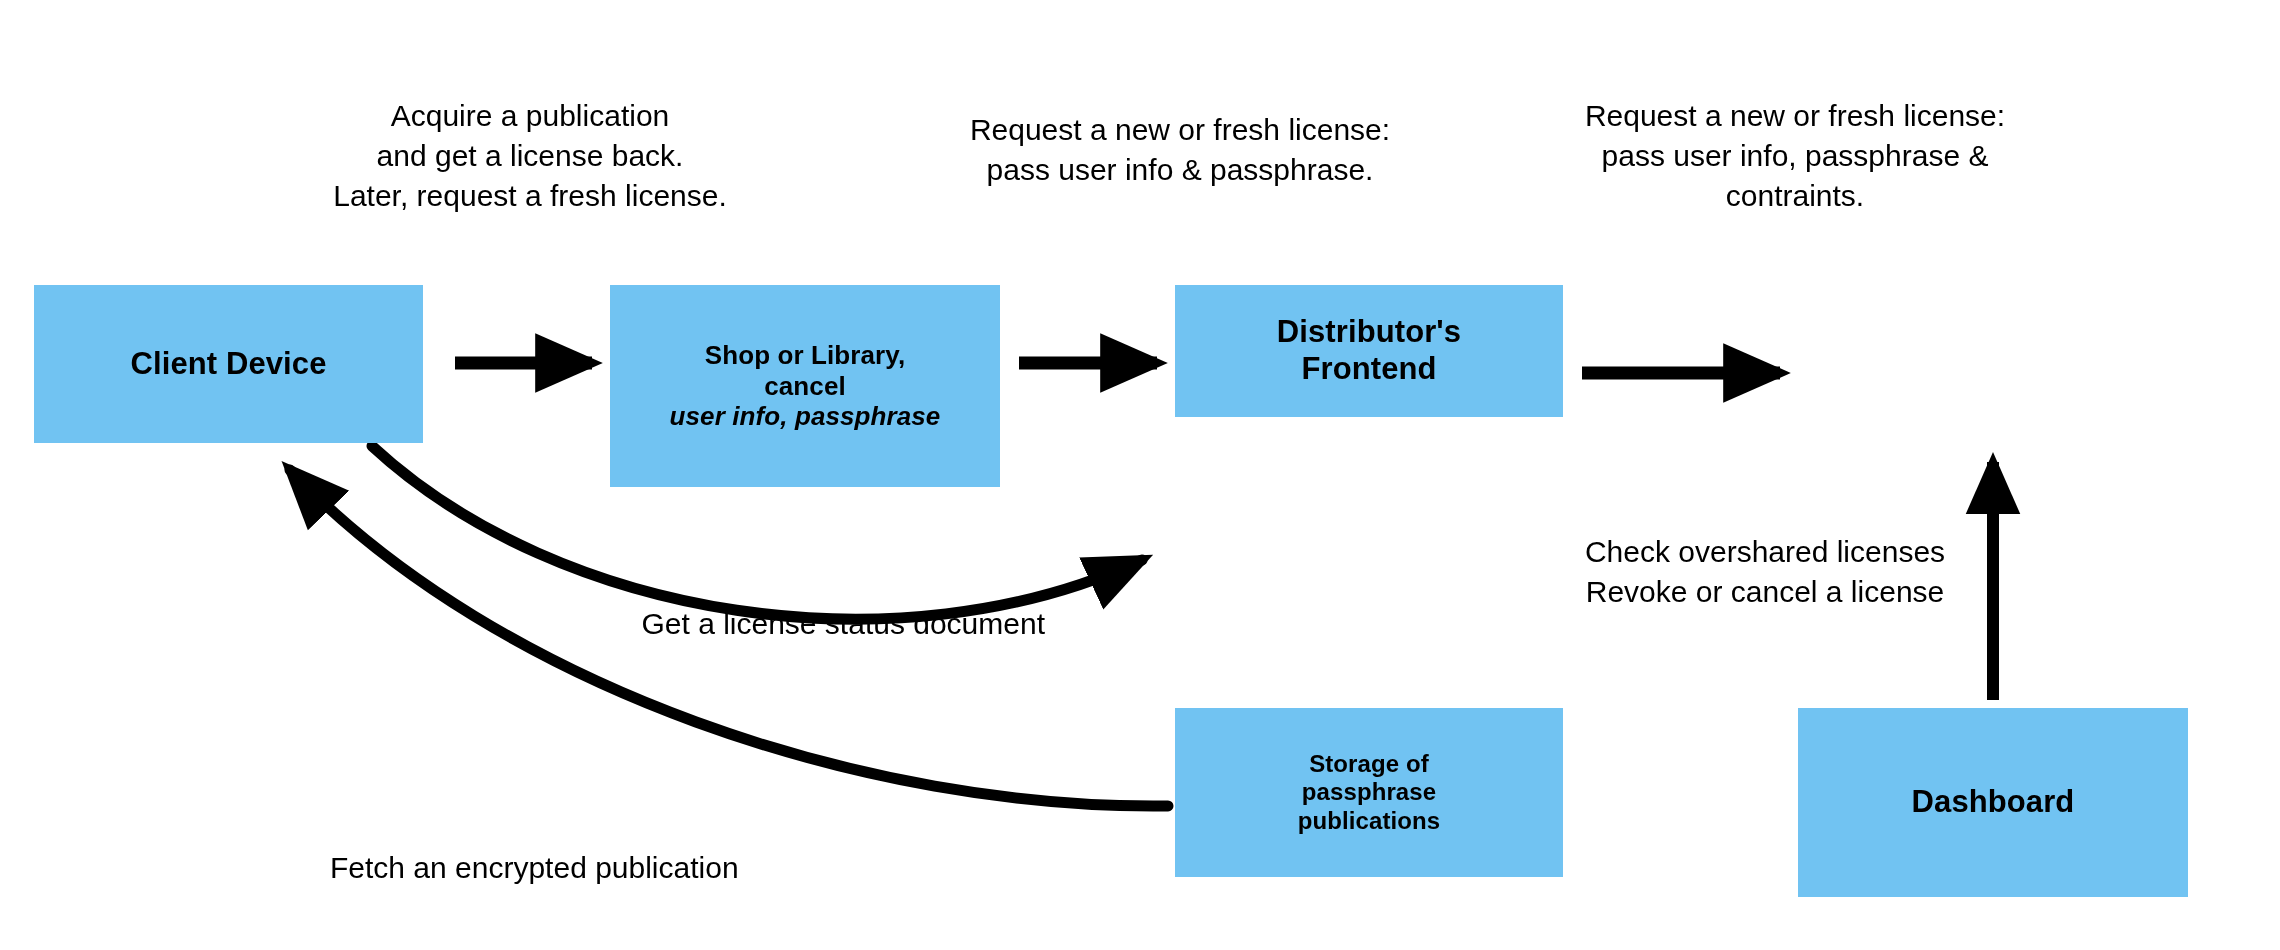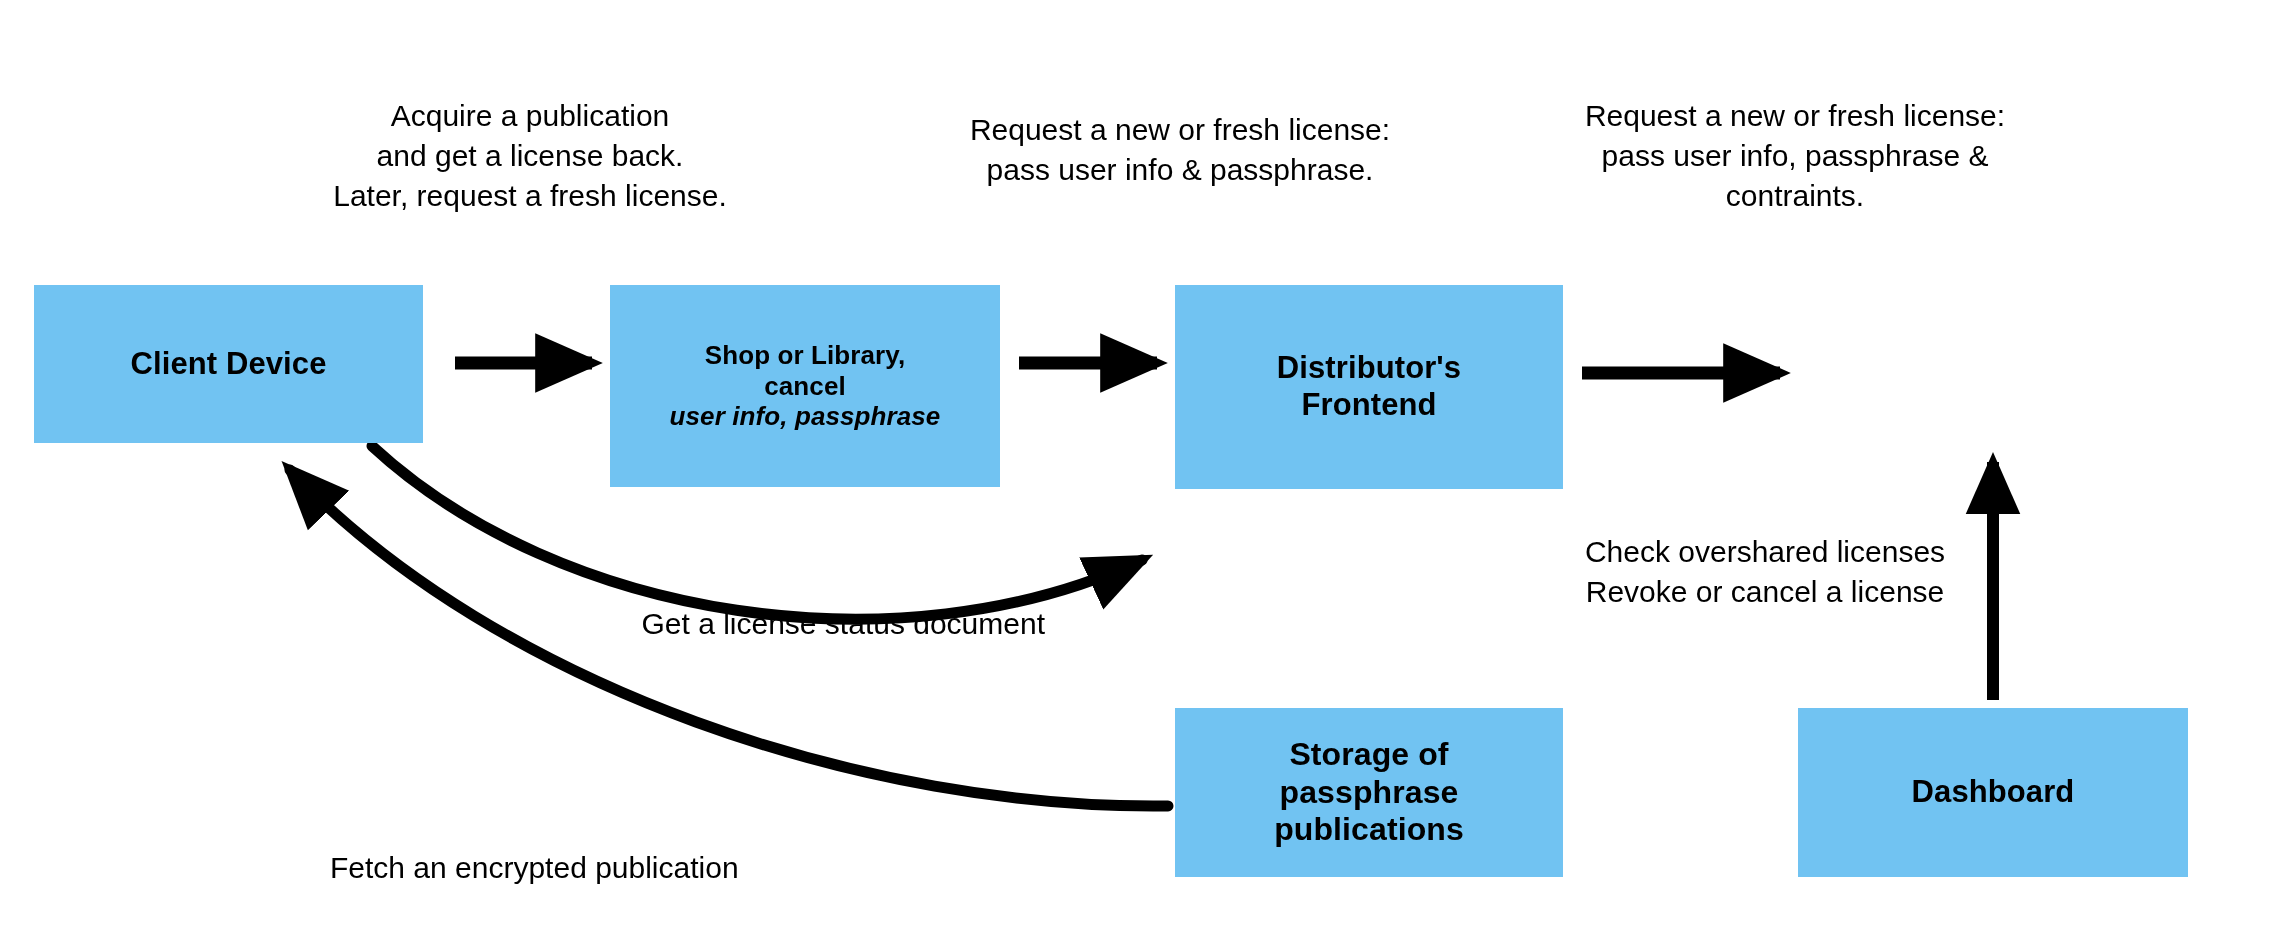--- a/index.html
+++ b/index.html
@@ -36,30 +36,30 @@
     box-sizing: border-box;
   }
   .node .node-text {
     font-weight: bold;
     color: #000000;
     line-height: 1.18;
     letter-spacing: 0.1px;
   }
   .n-client   { left: 34px;   top: 285px; width: 389px; height: 158px; }
   .n-shop     { left: 610px;  top: 285px; width: 390px; height: 202px; }
-  .n-dist     { left: 1175px; top: 285px; width: 388px; height: 204px; }
+  .n-dist     { left: 1175px; top: 285px; width: 388px; height: 132px; }
   .n-lcp      { left: 1798px; top: 285px; width: 390px; height: 160px; }
   .n-storage  { left: 1175px; top: 708px; width: 388px; height: 169px; }
-  .n-dash     { left: 1798px; top: 708px; width: 390px; height: 169px; }
+  .n-dash     { left: 1798px; top: 708px; width: 390px; height: 189px; }
 
   .n-client .node-text  { font-size: 31px; }
   .n-shop .node-text    { font-size: 26px; }
   .n-dist .node-text    { font-size: 31px; }
   .n-lcp .node-text     { font-size: 31px; }
-  .n-storage .node-text { font-size: 32px; }
+  .n-storage .node-text { font-size: 24px; }
   .n-dash .node-text    { font-size: 31px; }
 
   .node-text em {
     font-style: italic;
     font-weight: bold;
   }
 
   .caption {
     position: absolute;
     color: #000000;

